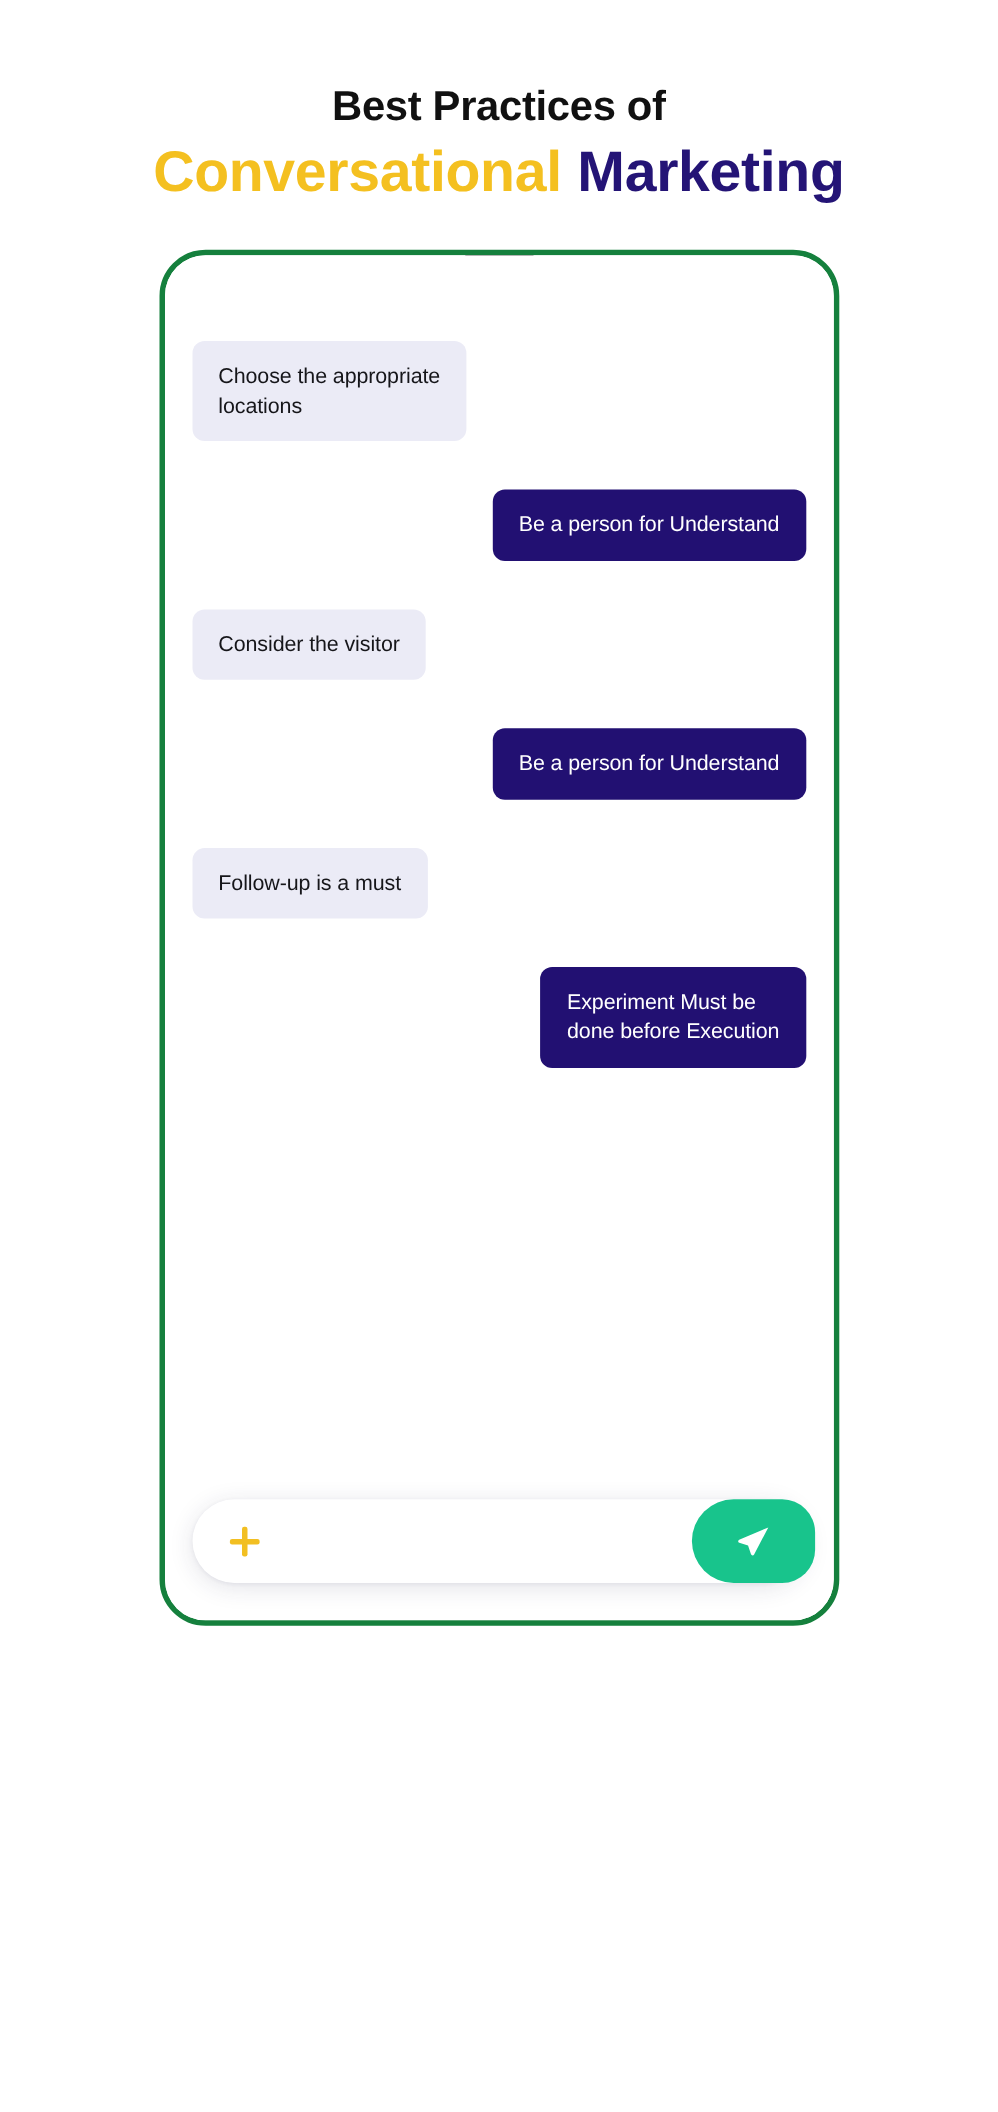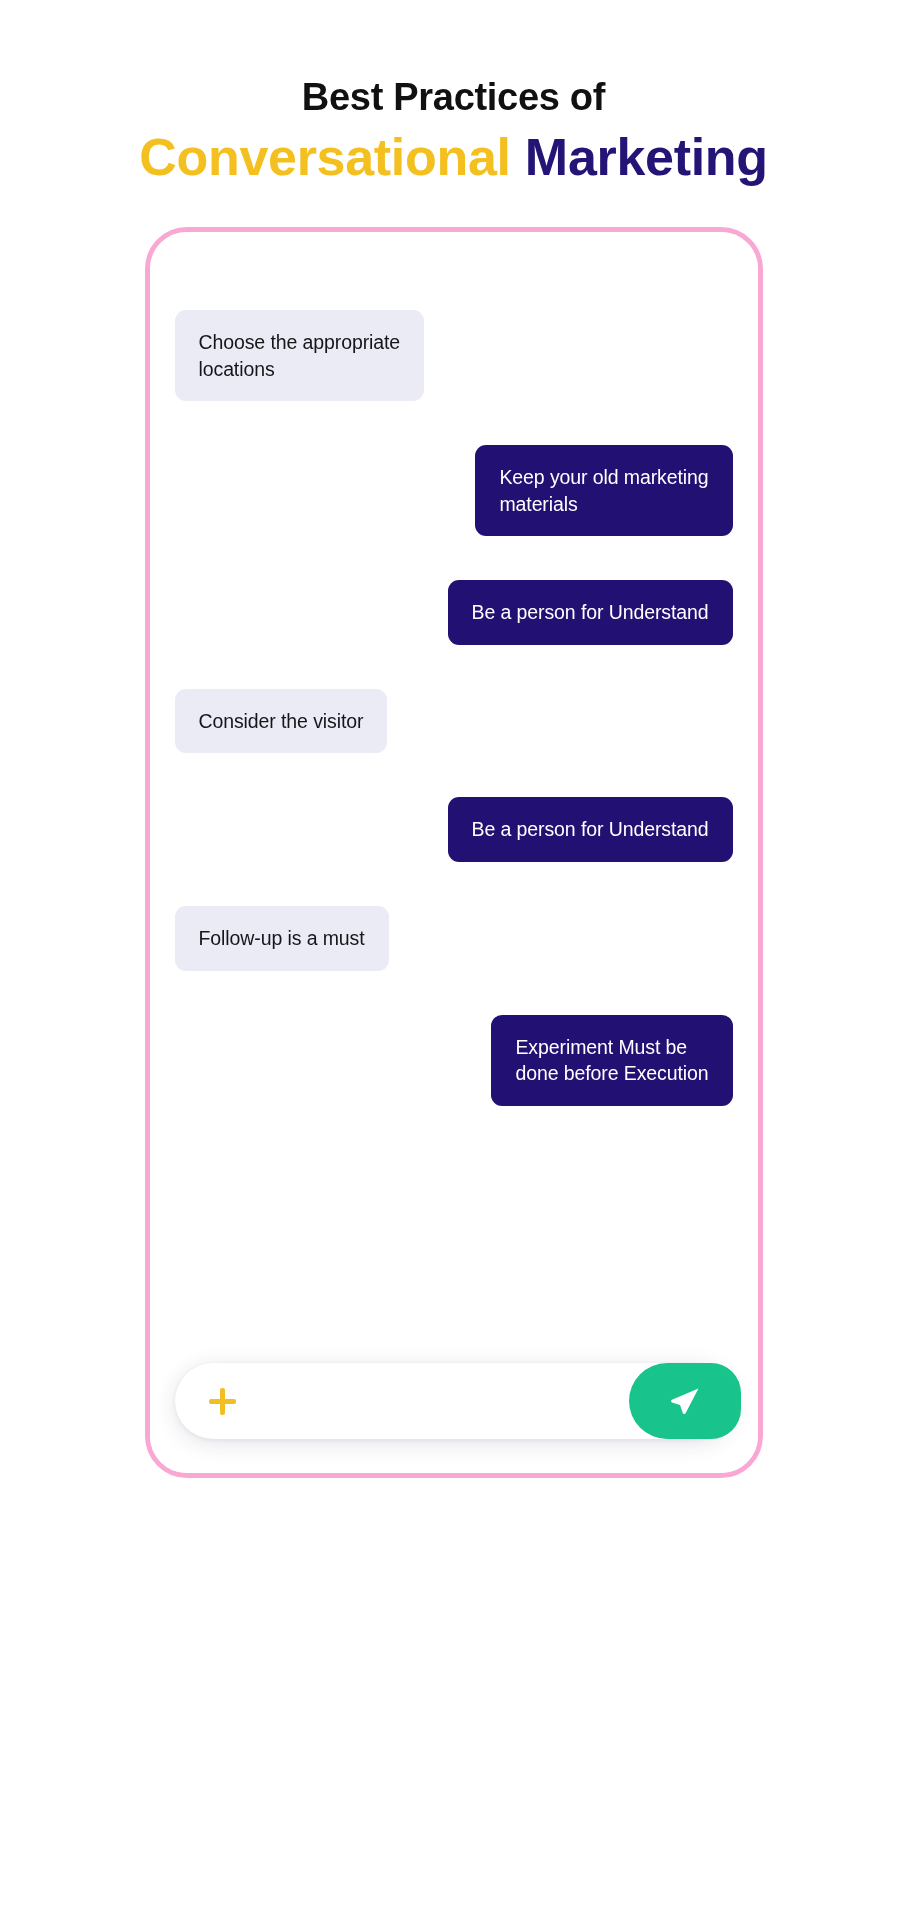--- a/index.html
+++ b/index.html
@@ -45,21 +45,21 @@
   }
   .title-accent { color: #F4C020; }
   .title-brand  { color: #241476; }
 
   
   .phone {
     position: relative;
     width: 618px;
     height: 1251px;
     margin-top: 37px;
-    border: 5px solid #f9a8d4;
+    border: 5px solid #15803d;
     border-radius: 42px;
     background: #ffffff;
     overflow: hidden;
   }
   .notch {
     position: absolute;
     top: -20px;
     left: 50%;
     transform: translateX(-50%);
     width: 62px;
@@ -217,24 +217,20 @@
 
     <div class="screen">
 
       <div class="chat">
 
         <div class="row left">
           <div class="bubble incoming">Choose the appropriate
  locations</div>
         </div>
 
-        <div class="row right">
-          <div class="bubble outgoing">Keep your old marketing
-materials</div>
-        </div>
 
 
         <div class="row right">
           <div class="bubble outgoing">Be a person for Understand</div>
         </div>
 
         <div class="row left">
           <div class="bubble incoming">Consider the visitor</div>
         </div>
 

